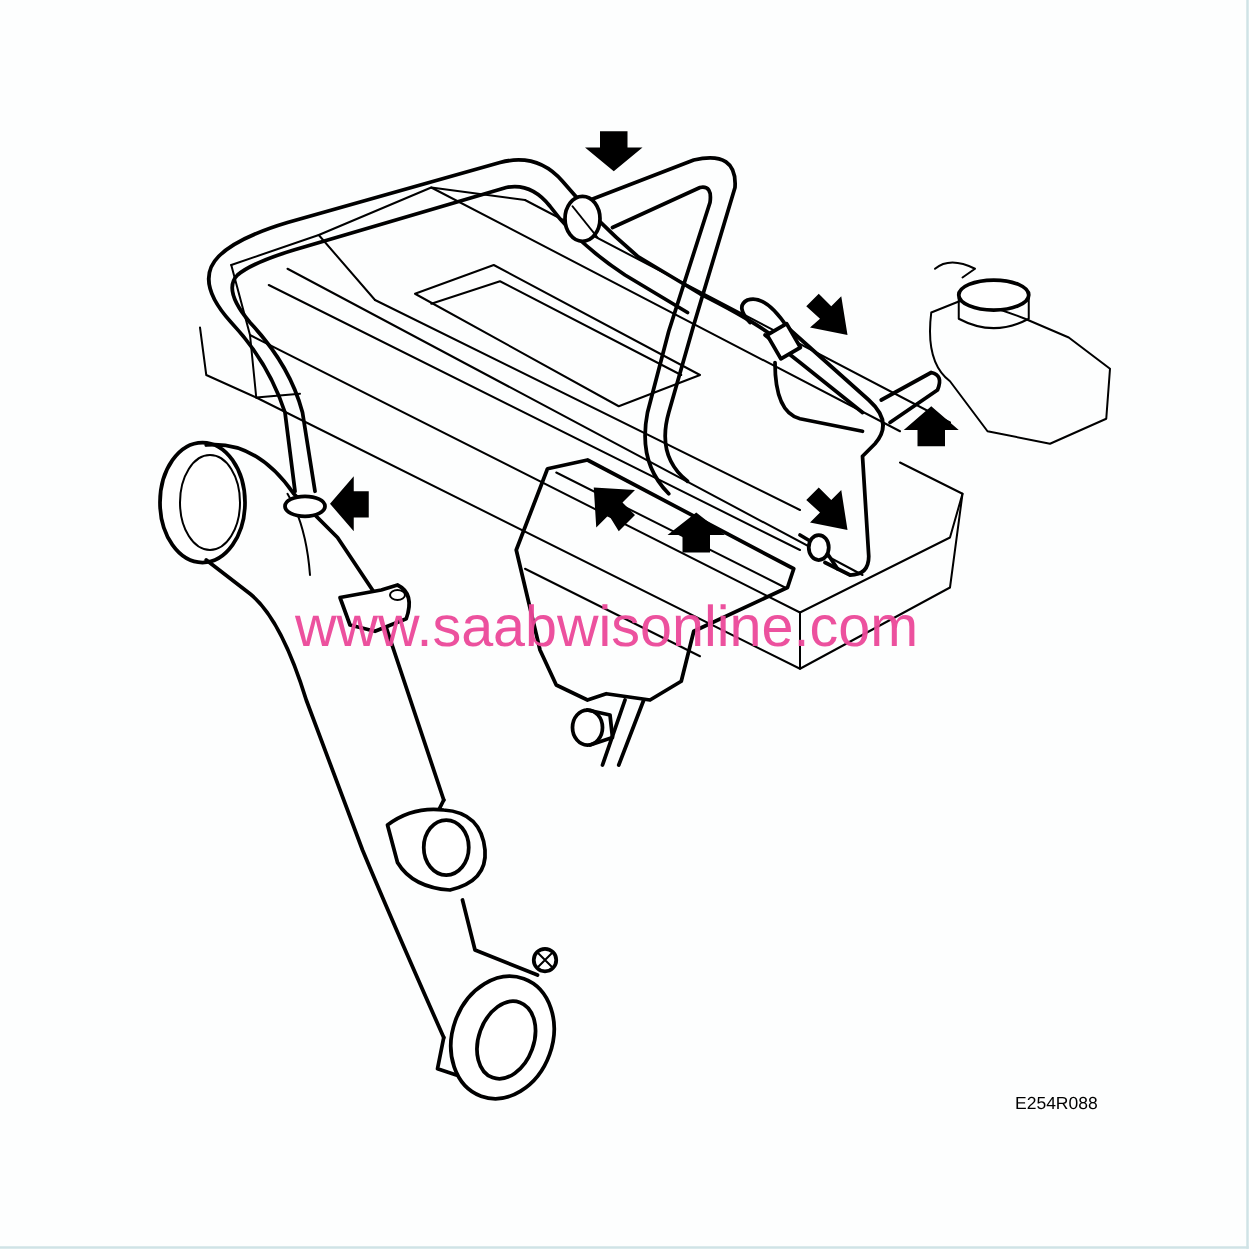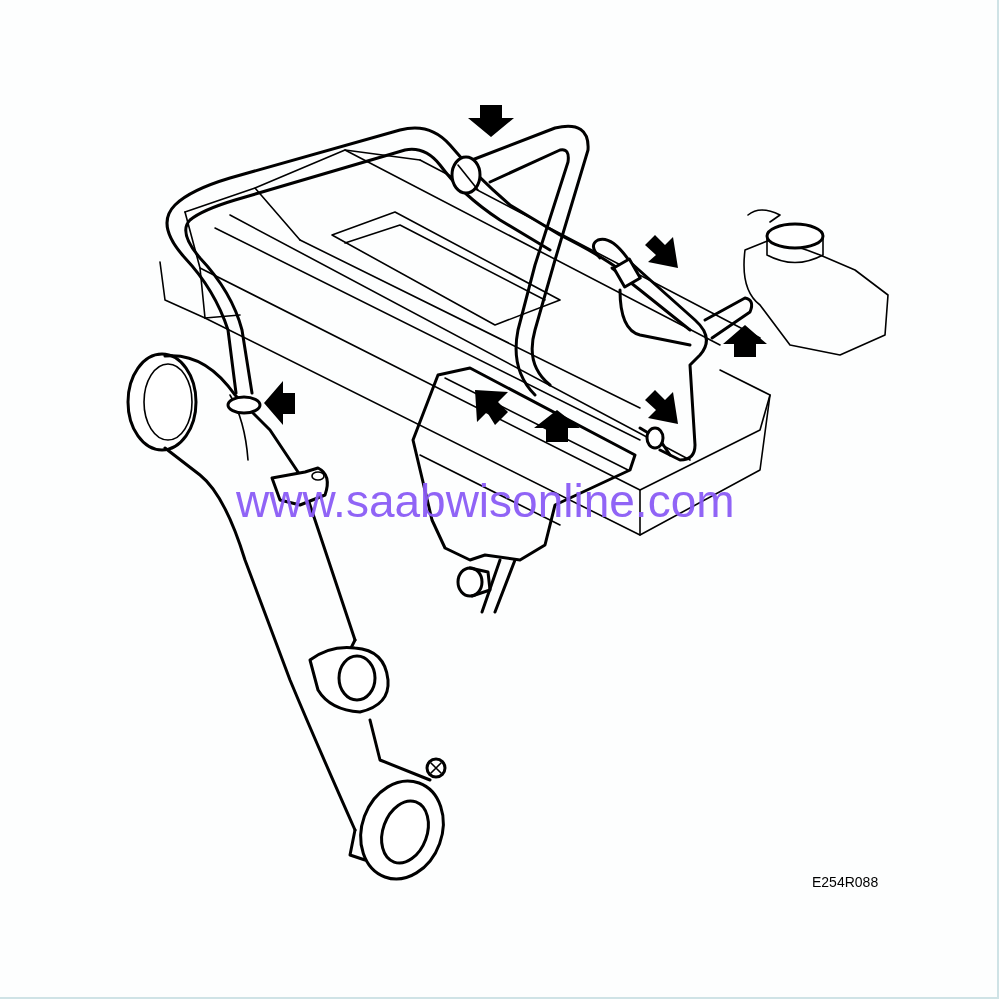--- a/index.html
+++ b/index.html
@@ -3,21 +3,21 @@
 <meta charset="utf-8">
 <style>
   html, body { margin:0; padding:0; background:#ffffff; }
   body { width:1000px; height:1000px; position:relative; overflow:hidden; font-family:"Liberation Sans", sans-serif; }
   .frame { position:absolute; left:0; top:0; width:997px; height:997px; border-right:2px solid #cfe3e6; border-bottom:2px solid #cfe3e6; background:#fdfefe; }
   svg.drawing { position:absolute; left:0; top:0; width:1000px; height:1000px; }
   .ln { fill:none; stroke:#000; stroke-width:3; stroke-linecap:round; stroke-linejoin:round; }
   .thin { fill:none; stroke:#000; stroke-width:1.6; stroke-linecap:round; stroke-linejoin:round; }
   .fillw { fill:#fff; stroke:#000; stroke-width:3; stroke-linejoin:round; }
   .arrow { fill:#000; }
-  .watermark { position:absolute; left:236px; top:474px; font-size:46px; color:#8b5cf6; letter-spacing:0px; white-space:nowrap; opacity:0.95; }
+  .watermark { position:absolute; left:236px; top:474px; font-size:46px; color:#ec4899; letter-spacing:0px; white-space:nowrap; opacity:0.95; }
   .figcode { position:absolute; left:812px; top:874px; font-size:14px; color:#000; white-space:nowrap;text-align:center; }
 </style>
 </head>
 <body>
 
 <div class="frame"></div>
 
 <svg class="drawing" viewBox="0 0 1000 1000" xmlns="http://www.w3.org/2000/svg">
 
   <g>

